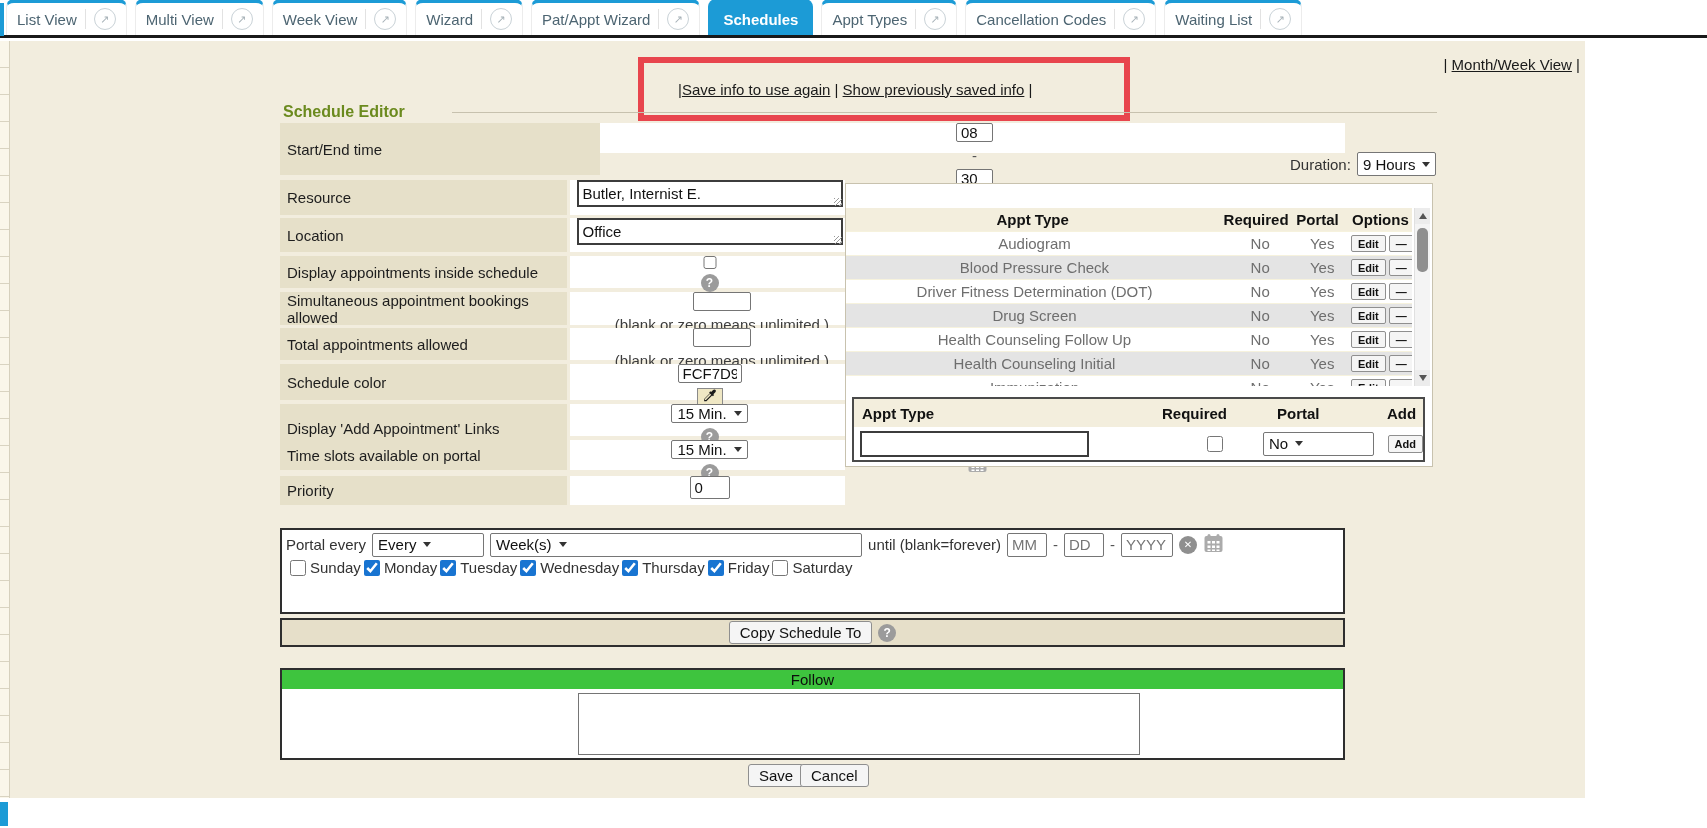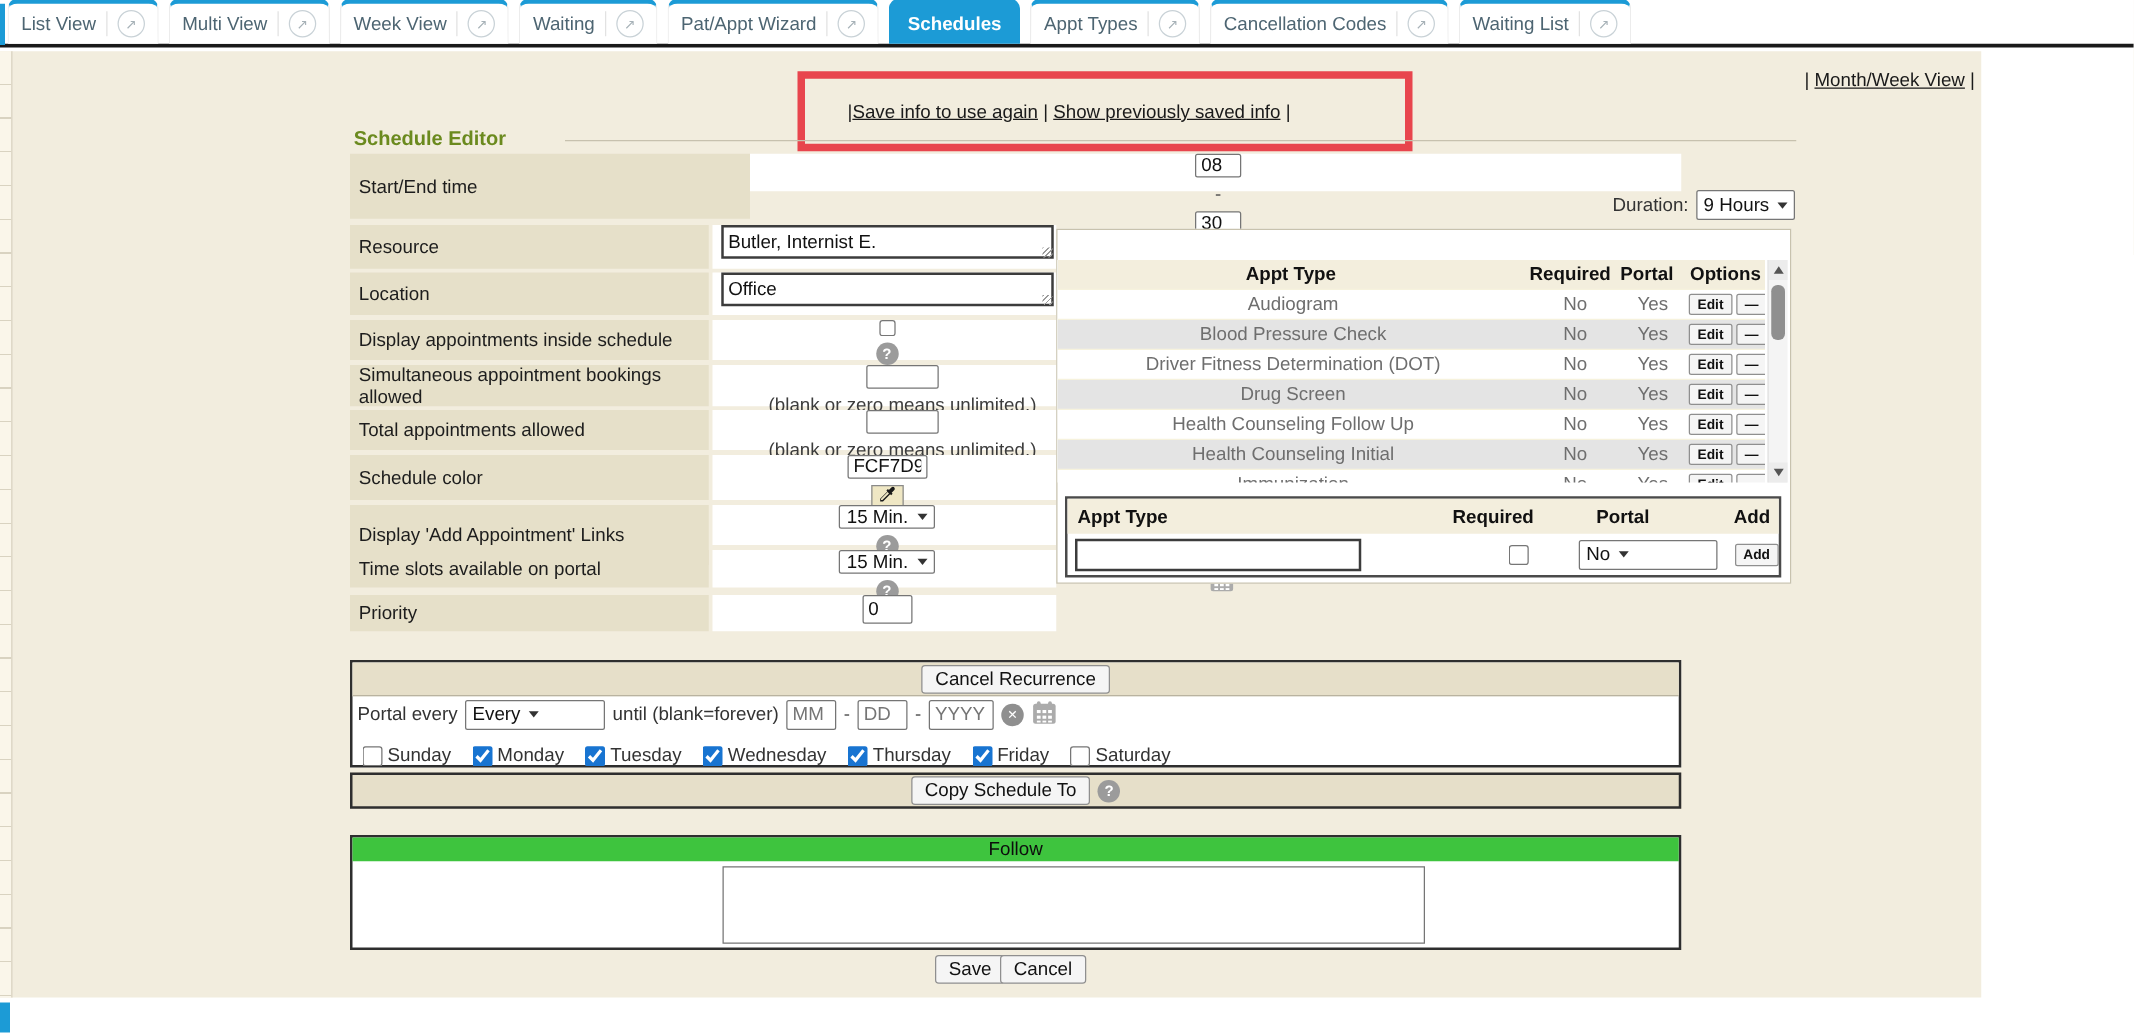--- a/index.html
+++ b/index.html
@@ -76,21 +76,21 @@
   .sthumb{position:absolute;left:2px;top:20px;width:11px;height:44px;background:#8f8f8f;border-radius:5px;}
 
   .addbox{left:852px;top:397px;width:573px;height:65px;border:2px solid #4a4a4a;background:#fff;}
   .addhdr{height:28px;background:#f3eedd;display:flex;align-items:center;font-weight:bold;color:#111;}
   .addrow{height:33px;display:flex;align-items:center;}
 
   
   .recbox{left:280px;top:528px;width:1065px;height:86px;border:2px solid #2e2e2e;background:#fff;}
   .recbar{height:26px;background:#e6dfc9;border-bottom:1px solid #b9b3a0;display:flex;align-items:center;justify-content:center;}
   .recrow1{height:29px;display:flex;align-items:center;gap:6px;padding-left:4px;color:#333;}
-  .recrow2{height:27px;display:flex;align-items:flex-end;gap:17px;padding-left:8px;color:#333;}
+  .recrow2{height:27px;display:flex;align-items:flex-start;gap:3px;padding-left:8px;color:#333;}
   .dayitem{display:flex;align-items:center;gap:4px;}
   .copybar{left:280px;top:618px;width:1065px;height:29px;border:2px solid #2e2e2e;background:#e6dfc9;
            display:flex;align-items:center;justify-content:center;gap:6px;}
   .cmtbox{left:280px;top:668px;width:1065px;height:92px;border:2px solid #2e2e2e;background:#fff;}
   .cmthdr{height:19px;background:#3ec43e;display:flex;align-items:center;justify-content:center;color:#0d0d0d;}
   .cmtta{position:absolute;left:296px;top:23px;width:562px;height:62px;border:1px solid #757575;resize:none;
          font-family:"Liberation Sans",sans-serif;font-size:14px;box-sizing:border-box;}
 
   .calico{flex:none;display:inline-block;}
   .eyebtn{width:26px;height:26px;background:#efe7c4;border:1px solid #8a8a8a;display:inline-flex;
@@ -110,21 +110,21 @@
       <span>Multi View</span>
       <span class="sep"></span>
       <span class="lnkico">↗</span>
     </div>
   <div class="tab">
       <span>Week View</span>
       <span class="sep"></span>
       <span class="lnkico">↗</span>
     </div>
   <div class="tab">
-      <span>Waiting</span>
+      <span>Wizard</span>
       <span class="sep"></span>
       <span class="lnkico">↗</span>
     </div>
   <div class="tab">
       <span>Pat/Appt Wizard</span>
       <span class="sep"></span>
       <span class="lnkico">↗</span>
     </div>
   <div class="tab active">
       <span>Schedules</span>
@@ -396,27 +396,27 @@
     <input class="txt heavy" style="width: 232px; height: 26px; margin-left: 6px;" value="">
     <input type="checkbox" class="cb" style="margin-left: 118px;">
     <span class="fsel" style="width:100px;margin-left:40px;">
         <span>No</span>
       </span>
     <button class="btn small" style="margin-left:14px;height:18px;">Add</button>
   </div>
 </div>
 
 <div class="abs recbox">
-  <div class="recbar">
-    <button class="btn">Cancel Recurrence</button>
-  </div>
   <div class="recrow1">
     <span>Portal every</span>
     <span class="fsel" style="width:100px;">
         <span>Every</span>
+      </span>
+    <span class="fsel" style="width:360px;">
+        <span>Week(s)</span>
       </span>
     <span>until (blank=forever)</span>
     <input class="txt" style="width: 40px;" placeholder="MM">
     <span class="dash">-</span>
     <input class="txt" style="width: 40px;" placeholder="DD">
     <span class="dash">-</span>
     <input class="txt" style="width: 52px;" placeholder="YYYY">
     <span class="xico">✕</span>
     <span class="calico">
       <svg width="21" height="20" viewBox="0 0 20 20">

